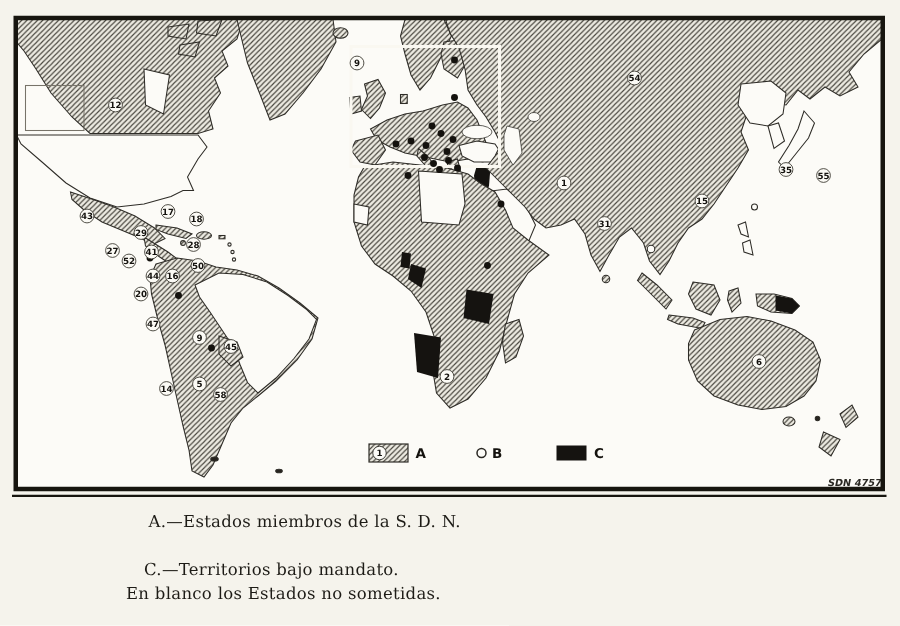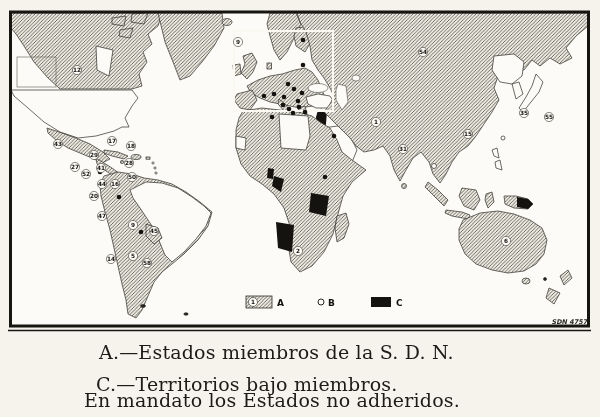--- a/index.html
+++ b/index.html
@@ -3,21 +3,21 @@
 <meta charset="utf-8">
 <style>
   html,body{margin:0;padding:0;}
   #page{position:relative;width:600px;height:417px;background:#f5f3ec;overflow:hidden;
         font-family:"DejaVu Serif", serif;}
   #map-svg{position:absolute;left:0;top:0;}
   svg text{font-family:"DejaVu Sans", sans-serif;}
   .marker-text{font-size:5.8px;font-weight:bold;fill:#14120e;text-anchor:middle;}
   .legend-letter{font-size:9px;font-weight:bold;fill:#14120e;}
   .plate-mark{font-size:6.5px;font-weight:bold;font-style:italic;fill:#2a2823;}
-  .caption-line{position:absolute;color:#1d1b16;font-size:19px;white-space:nowrap;
+  .caption-line{position:absolute;color:#1d1b16;font-size:11px;white-space:nowrap;
                 letter-spacing:0.2px;}
   #cap-a{left:99px;top:341px;}
   #cap-b{left:103px;top:357px;word-spacing:2.5px;}
   #cap-c{left:96px;top:373px;}
   #cap-d{left:84px;top:389px;}
 </style>
 </head>
 <body>
 
 <div id="page">
@@ -260,15 +260,15 @@
       <text class="legend-letter" x="396" y="305.5">C</text>
     </g>
 
     <text class="plate-mark" x="552" y="324">SDN 4757</text>
 
     <rect x="10.5" y="12" width="578" height="314" fill="none" stroke="#17150f" stroke-width="3"></rect>
     <line x1="8" y1="330.5" x2="591" y2="330.5" stroke="#17150f" stroke-width="1.5"></line>
   </svg>
 
   <div class="caption-line" id="cap-a">A.—Estados miembros de la S. D. N.</div>
-  <div class="caption-line" id="cap-c">C.—Territorios bajo miembros.</div>
-  <div class="caption-line" id="cap-d">En mandato los Estados no adheridos.</div>
+  <div class="caption-line" id="cap-c">C.—Territorios bajo mandato.</div>
+  <div class="caption-line" id="cap-d">En blanco los Estados no sometidas.</div>
 </div>
 
 </body></html>

